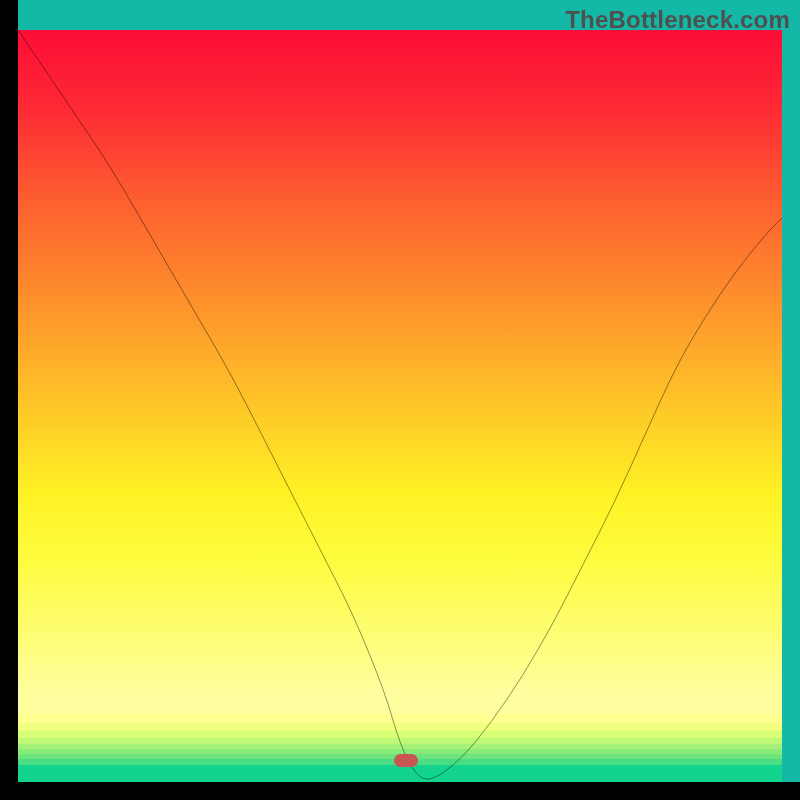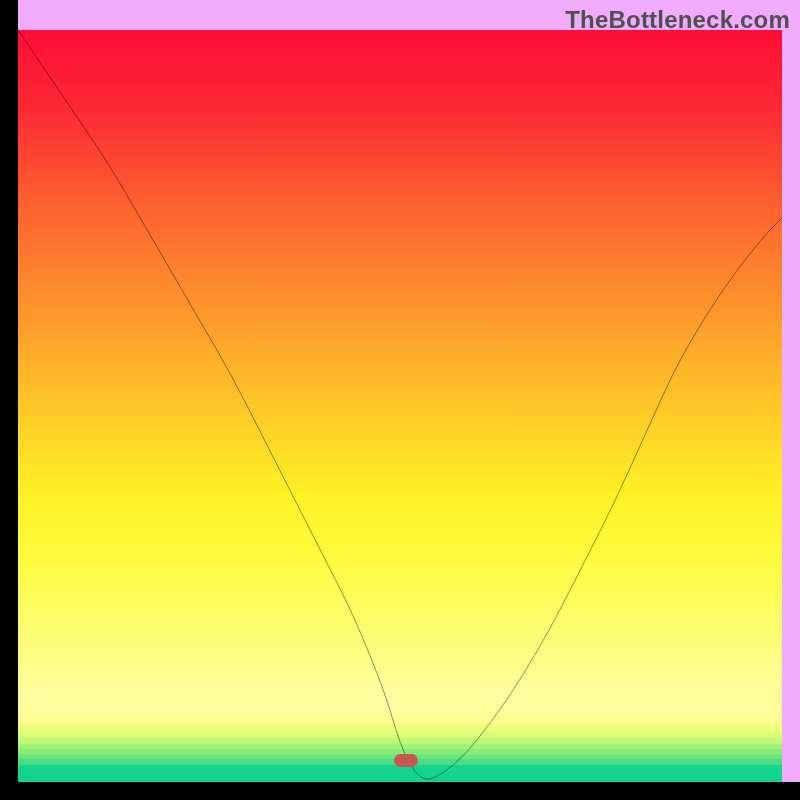--- a/index.html
+++ b/index.html
@@ -7,21 +7,21 @@
     padding: 0;
     width: 800px;
     height: 800px;
     background: #000;
     font-family: Arial, Helvetica, sans-serif;
   }
   .stage {
     position: relative;
     width: 800px;
     height: 800px;
-    background: #f0abfc;
+    background: #14b8a6;
   }
   .watermark {
     position: absolute;
     top: 6px;
     right: 10px;
     color: #4f4f4f;
     font-size: 24px;
     font-weight: 600;
     letter-spacing: 0.2px;
     z-index: 40;

